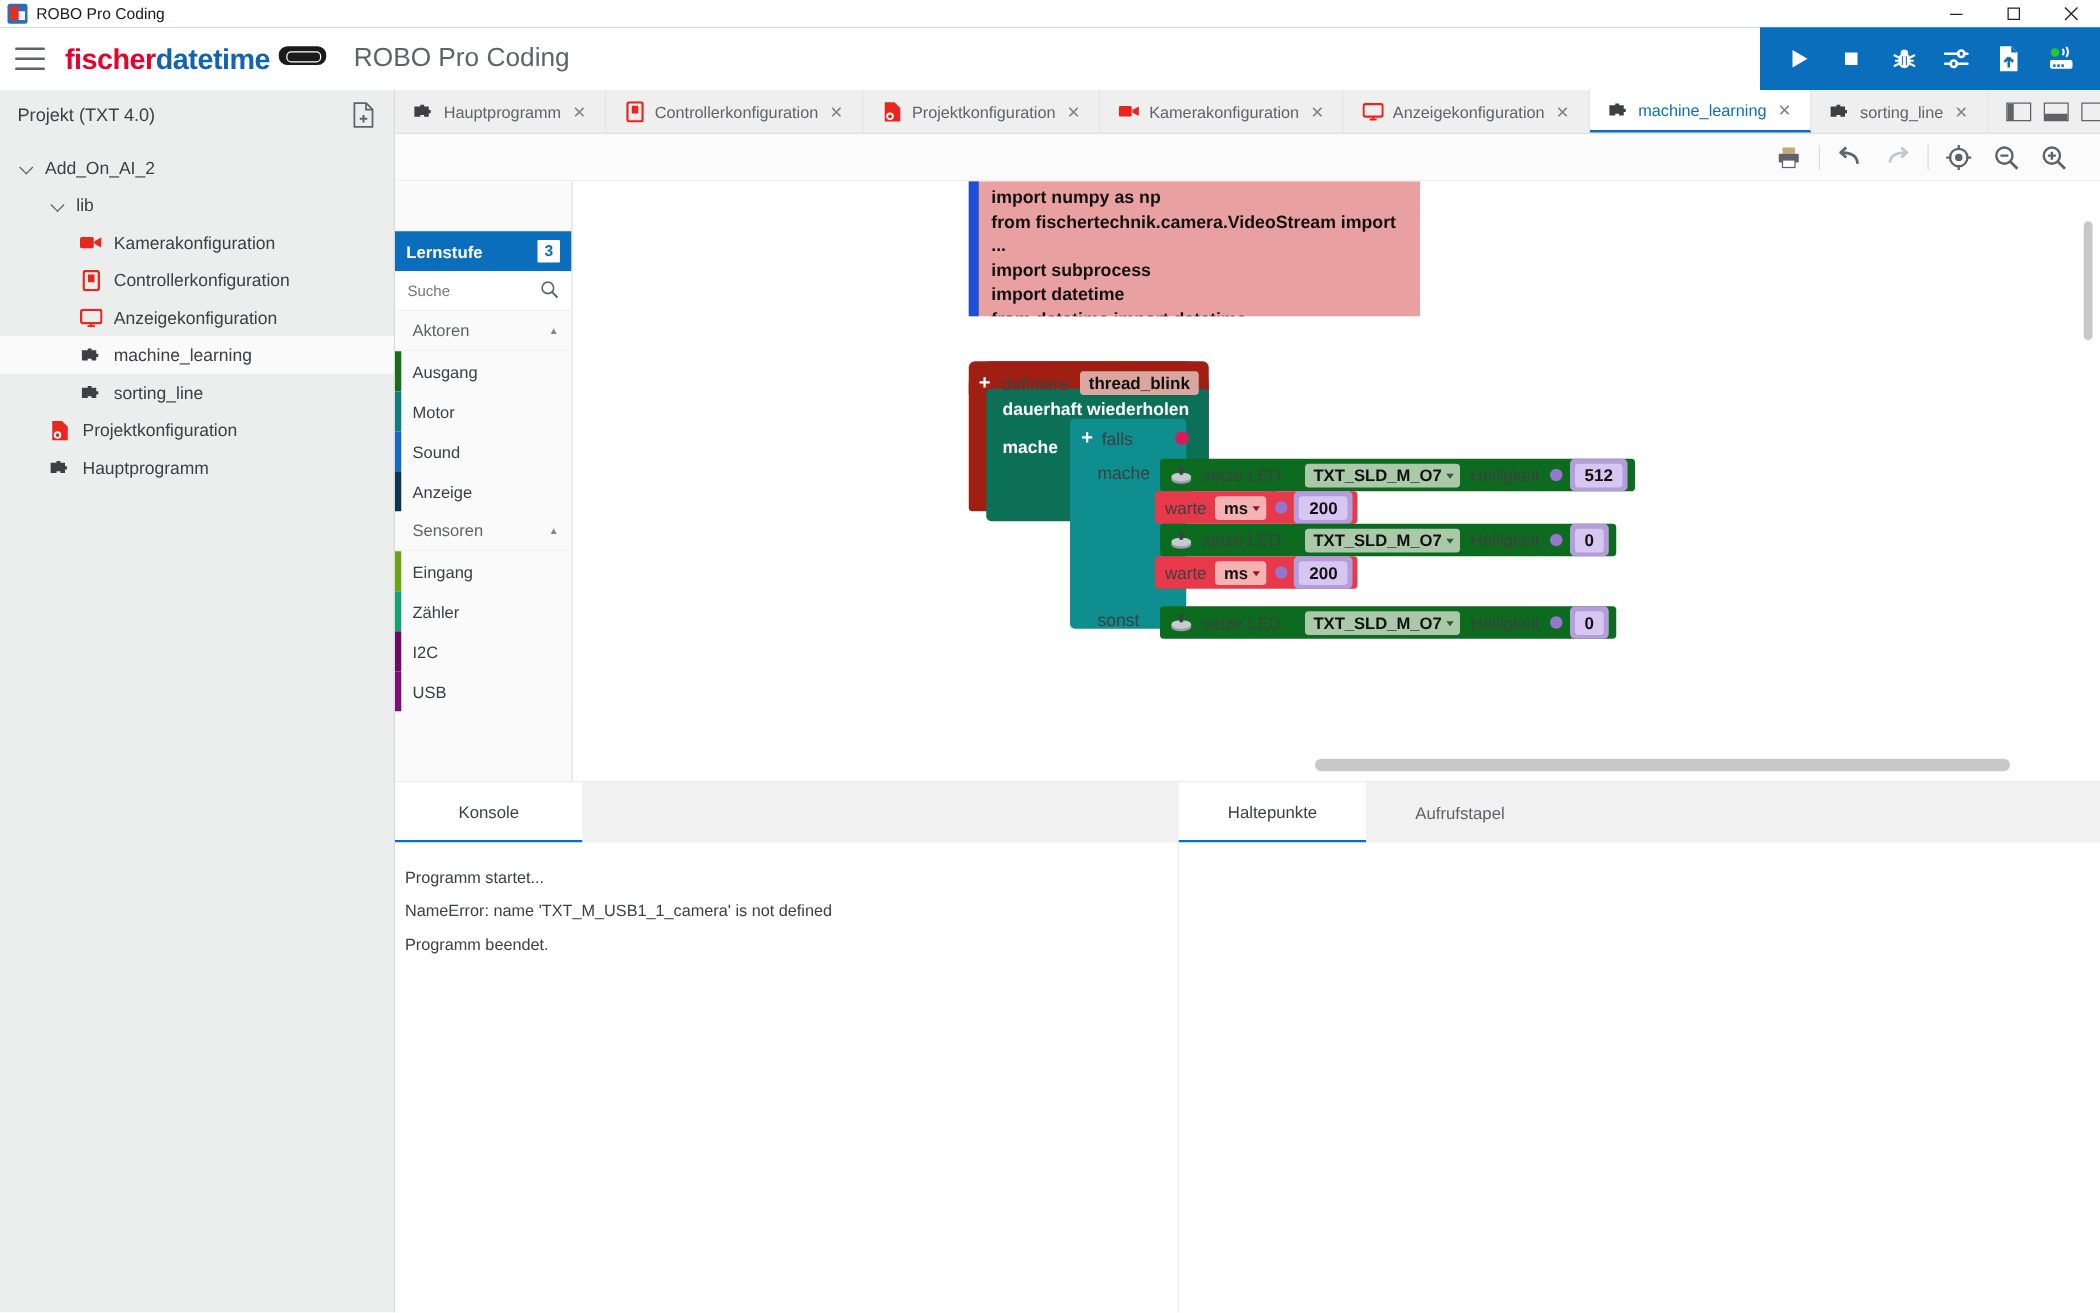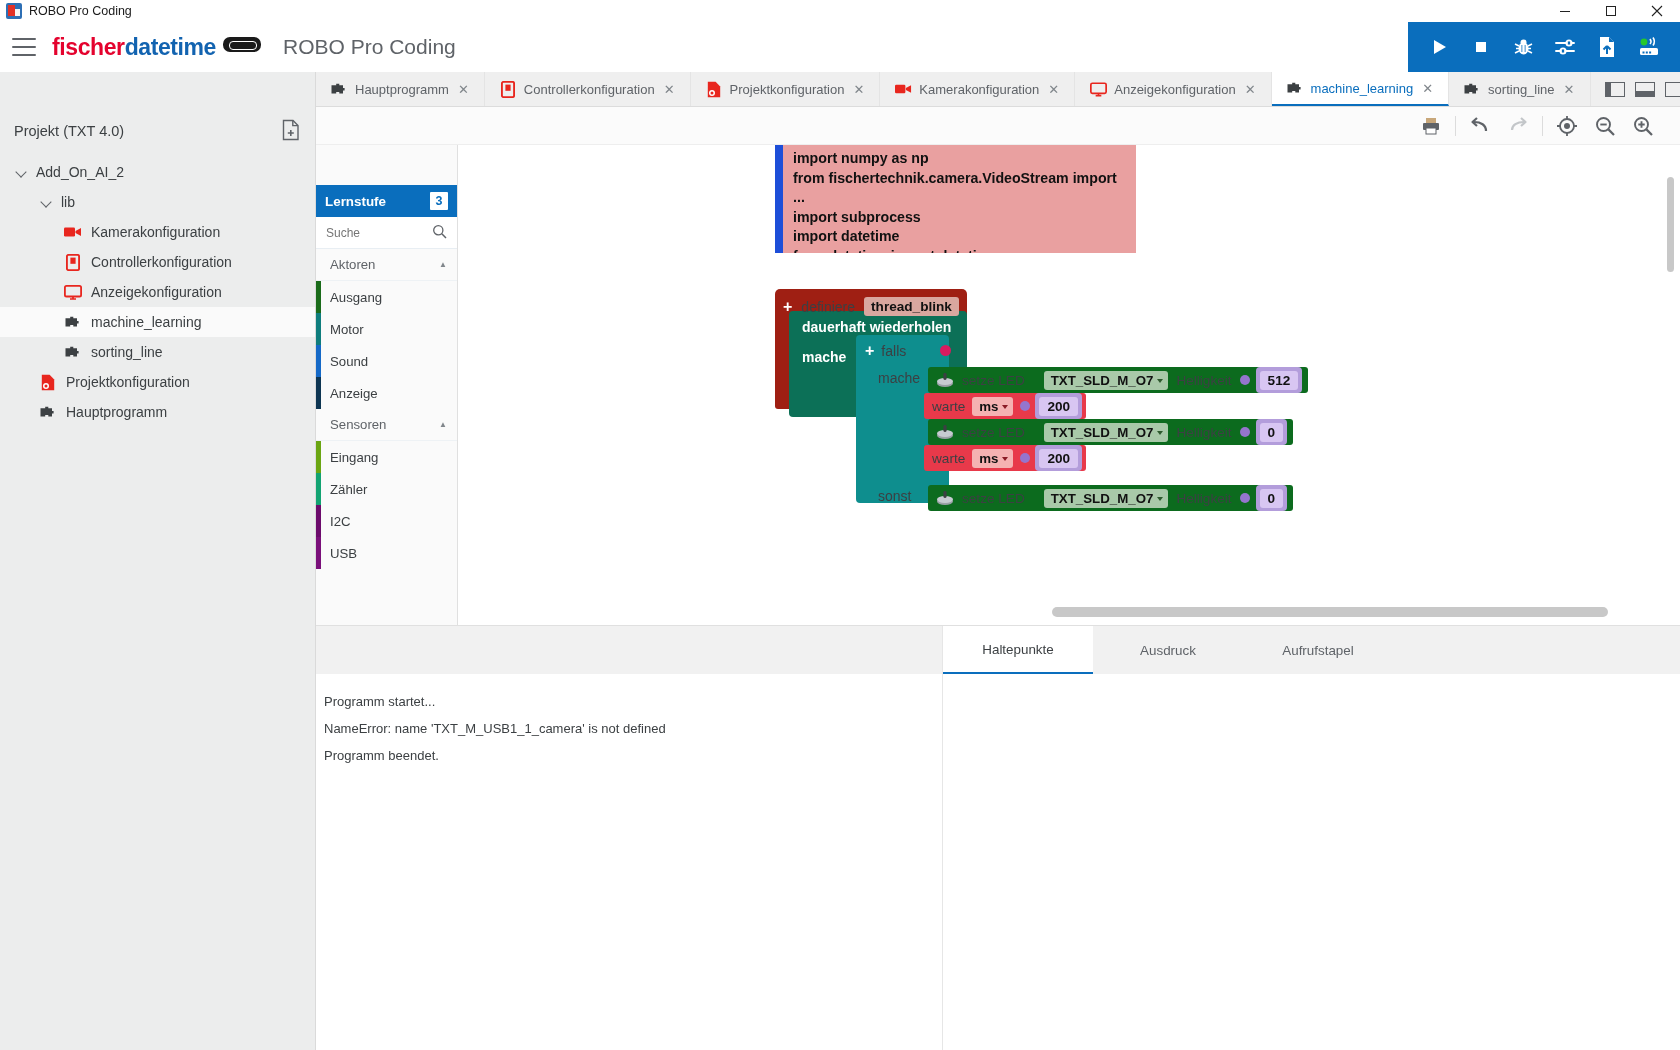--- a/index.html
+++ b/index.html
@@ -67,21 +67,20 @@
   .body-wrap { display:flex; height:978px; }
 
   
   .sidebar {
     width:316px; background:#eceded; flex:0 0 316px; border-right:1px solid #dadada;
     display:flex; flex-direction:column;
   }
   .sidebar-head {
     height:42px; display:flex; align-items:center; padding:0 14px 0 14px;
     justify-content:space-between;
-    margin-top:38px;
   }
   .sidebar-head .lbl { font-size:14.5px; color:#3c4043; }
   .tree { padding-top:5px; }
   .tnode {
     display:flex; align-items:center; height:30px; font-size:14px; color:#3c4043;
     cursor:pointer;
   }
   .tnode.sel { background:#fafafa; }
   .caret { width:16px; height:16px; margin-right:6px; flex:0 0 auto; position:relative;}
   .caret:after{
@@ -729,37 +728,37 @@
           </div>
 
         <div class="hscroll"></div>
         <div class="vscroll"></div>
       </div>
     </div>
 
     <div class="console">
       <div class="console-left">
         <div class="ctabs">
+          <div class="ctab active">
+            <span>Konsole</span>
+          </div>
           <div class="ctabfill"></div>
         </div>
         <div class="clog" id="log-root">
             <div class="line">Programm startet...</div>
             <div class="line">NameError: name 'TXT_M_USB1_1_camera' is not defined</div>
             <div class="line">Programm beendet.</div>
           </div>
       </div>
       <div class="console-right">
         <div class="ctabs" id="rtabs-root">
             <div class="ctab active">
               <span>Haltepunkte</span>
             </div>
             <div class="ctab">
-              <span>Ausdruck</span>
-            </div>
-            <div class="ctab">
               <span>Aufrufstapel</span>
             </div>
             <div class="ctabfill"></div>
           </div>
         <div style="flex:1 1 auto;background:#fff;"></div>
       </div>
     </div>
 
   </div>
 </div>

